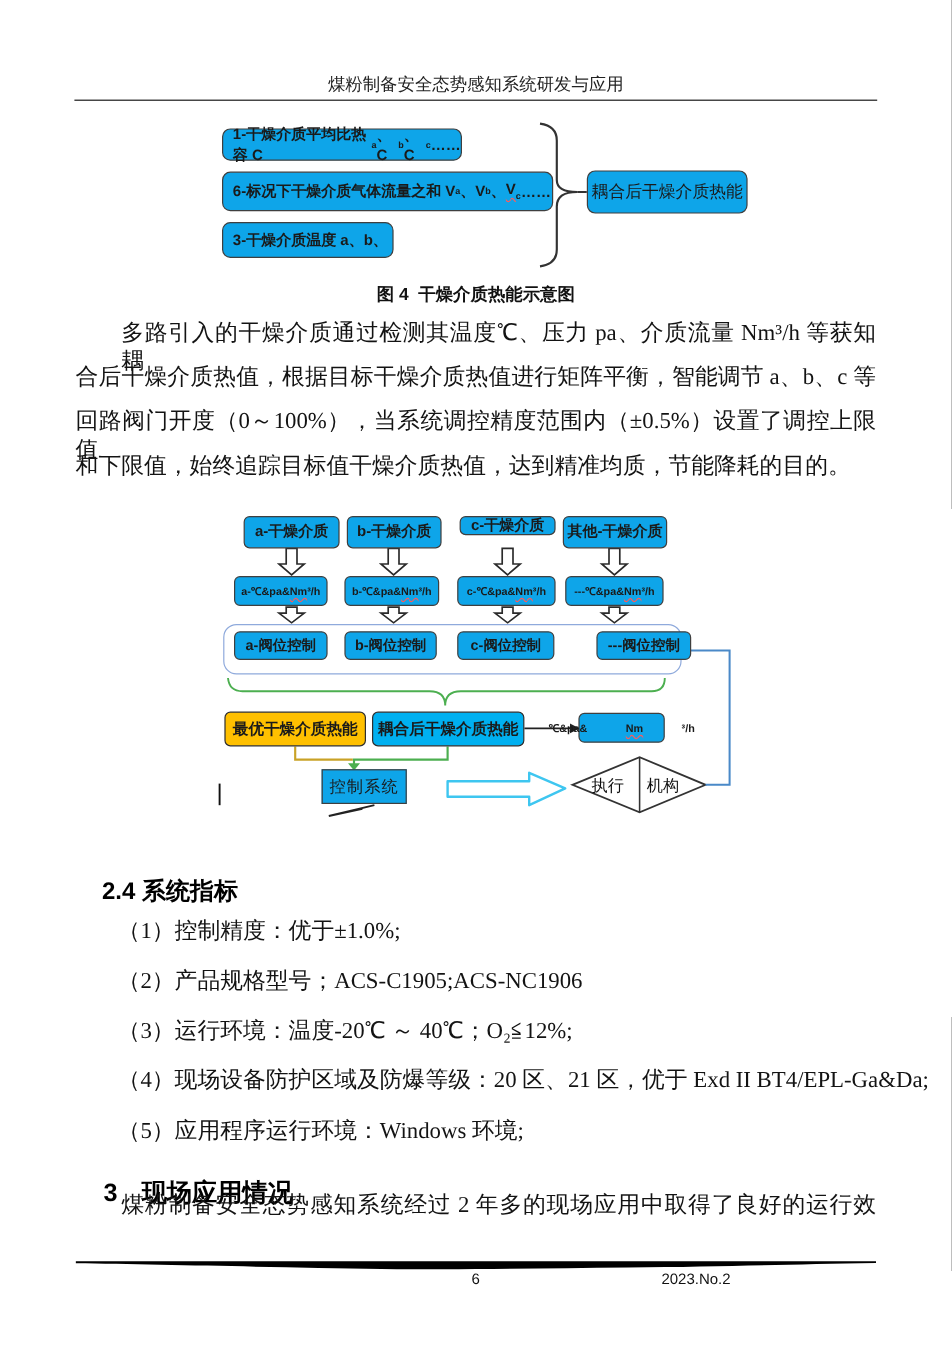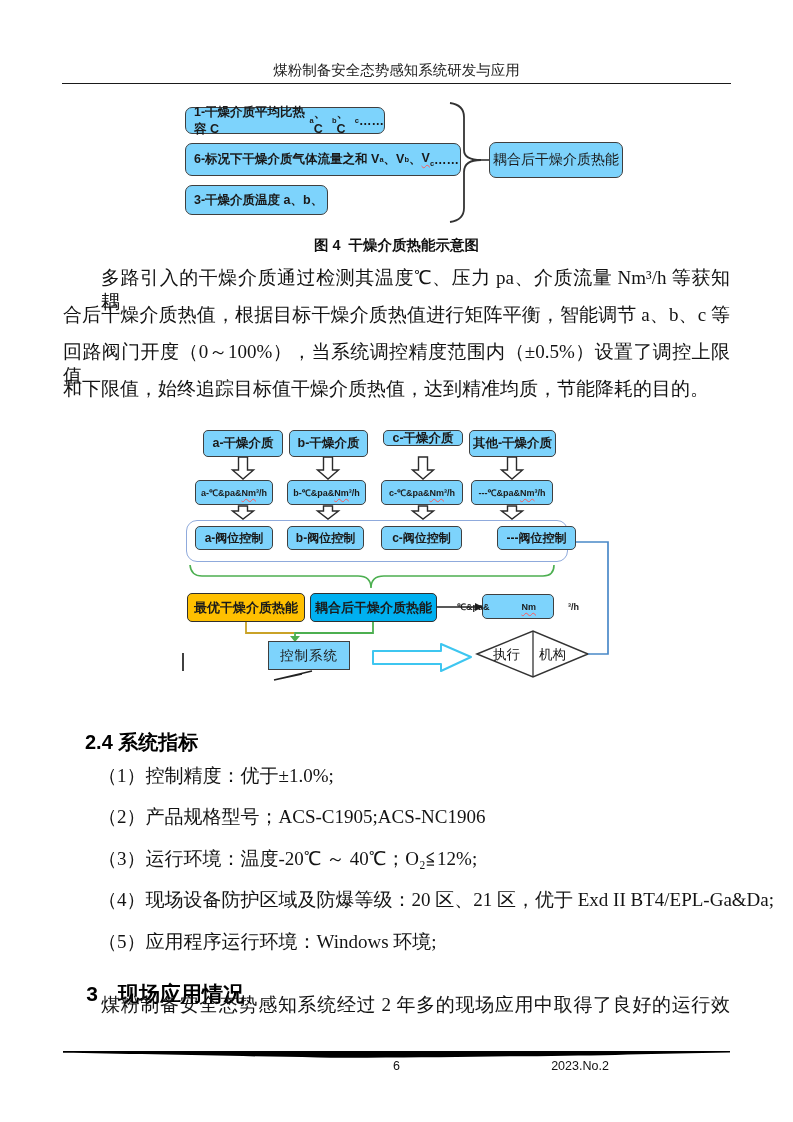--- a/index.html
+++ b/index.html
@@ -2,21 +2,21 @@
 <html lang="zh"><head>
 <meta charset="utf-8">
 <style>
   html,body{margin:0;padding:0;background:#888;}
   .page{position:relative;width:793px;height:1122px;background:#ffffff;margin:0 auto;overflow:hidden;
         font-family:"Liberation Serif",serif;color:#111;}
   
   .doc-header{position:absolute;top:61px;left:0;width:793px;text-align:center;font-size:14.5px;color:#222;}
   .header-rule{position:absolute;top:83px;left:62px;width:669px;border-top:1.8px solid #1a1a1a;}
   
-  .fbox{position:absolute;border:1.6px solid #3f3f3f;border-radius:5px;background:#7dd3fc;
+  .fbox{position:absolute;border:1.6px solid #3f3f3f;border-radius:5px;background:#0ea5e9;
         display:flex;align-items:center;justify-content:center;
         font-family:"Liberation Sans",sans-serif;color:#1a1a1a;box-sizing:border-box;}
   .fbox.lft{justify-content:flex-start;padding-left:8px;}
   sub{font-size:0.6em;}
   .spellcheck{text-decoration-line:underline;text-decoration-style:wavy;
               text-decoration-color:#ff5a5a;text-decoration-thickness:1px;text-underline-offset:2px;}
   
   .caption{position:absolute;left:0;width:793px;text-align:center;white-space:pre;
            font-family:"Liberation Sans",sans-serif;font-weight:700;font-size:14.5px;color:#111;}
   .h-sec{position:absolute;font-family:"Liberation Sans",sans-serif;font-weight:700;color:#000;white-space:pre;}
@@ -171,21 +171,21 @@
       </div>
     <div class="fbox" style="left:310px;top:168px;width:127px;height:29px;font-size:13px;font-weight:700;background:#00B0F0;border-color:#2f2f2f;">
         <span>耦合后干燥介质热能</span>
       </div>
     <div class="fbox" style="left:482px;top:169px;width:72px;height:25px;font-size:9px;font-weight:600;gap:32px;">
       <span>℃&amp;pa&amp;</span>
         <span class="spellcheck">Nm</span>
         <span>³/h</span>
     </div>
 
-    <div class="fbox" style="left:268px;top:216px;width:82px;height:29px;font-size:13.5px;border-radius:0;font-family:'Liberation Serif',serif;letter-spacing:1px;">
+    <div class="fbox" style="left:268px;top:216px;width:71px;height:29px;font-size:13.5px;border-radius:0;font-family:'Liberation Serif',serif;letter-spacing:1px;">
         <span>控制系统</span>
       </div>
 
     <span class="diamond-label" style="left:493px;top:221px;">执行</span>
     <span class="diamond-label" style="left:539px;top:221px;">机构</span>
   </div>
 
 
   <div class="h-sec" style="left:85px;top:729px;font-size:20px;">2.4 系统指标</div>
   <div class="item" style="top:763px;">（1）控制精度：优于±1.0%;</div>

